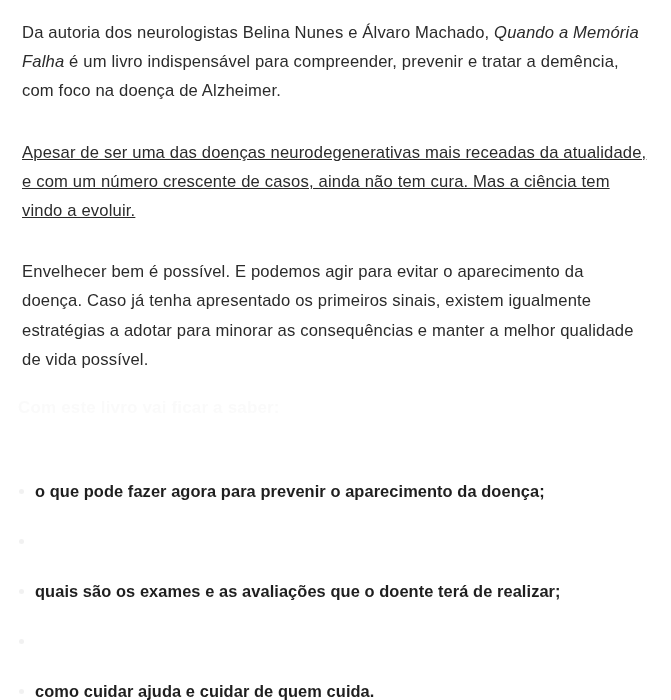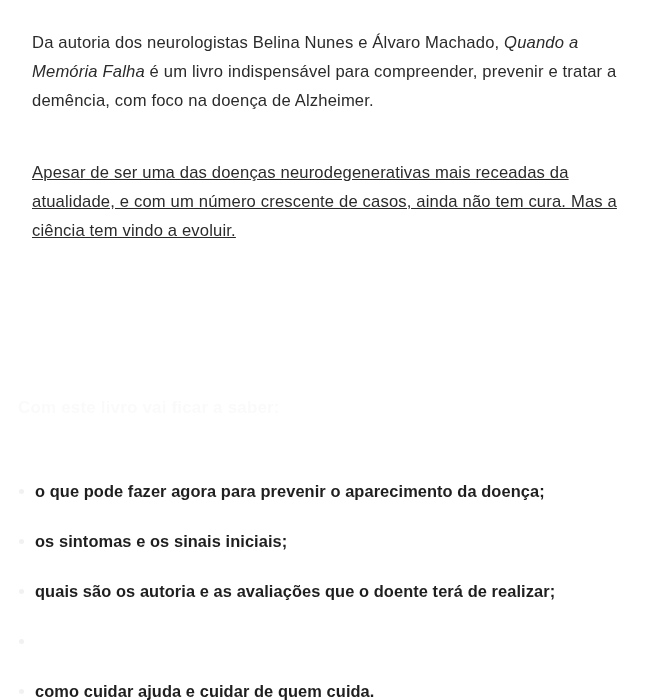--- a/index.html
+++ b/index.html
@@ -24,21 +24,21 @@
     position: absolute;
     left: 18px;
     top: 0;
     width: 634px;
   }
   .para {
     font-size: 16.6px;
     line-height: 29.2px;
     color: #2b2b2b;
     letter-spacing: 0.01em;
-    margin: 14px;
+    margin: 4px;
     font-weight: 400;
     text-align: left;
   }
   .para-1 { padding-top: 14px; }
   .para-2 { padding-top: 28px; text-decoration: underline; }
   .para-3 { padding-top: 28px; }
   .para i, .italic {
     font-style: italic;
   }
   
@@ -94,40 +94,40 @@
 <div class="page">
 
   <div class="article">
 
     <p class="para para-1">
       <span>Da autoria dos neurologistas Belina Nunes e Álvaro Machado, </span><i class="italic">Quando a Memória Falha</i><span> é um livro indispensável para compreender, prevenir e tratar a demência, com foco na doença de Alzheimer.</span>
     </p>
 
     <p class="para para-2">Apesar de ser uma das doenças neurodegenerativas mais receadas da atualidade, e com um número crescente de casos, ainda não tem cura. Mas a ciência tem vindo a evoluir.</p>
 
+    <p class="para para-3">Envelhecer bem é possível. E podemos agir para evitar o aparecimento da doença. Caso já tenha apresentado os primeiros sinais, existem igualmente estratégias a adotar para minorar as consequências e manter a melhor qualidade de vida possível.</p>
 
   </div>
 
   <div class="faded-heading">Com este livro vai ficar a saber:</div>
 
   <ul class="bullet-list">
 
     <li class="bullet-item">
       <span class="bullet-marker"></span>
       <span class="bullet-text">o que pode fazer agora para prevenir o aparecimento da doença;</span>
     </li>
 
     <li class="bullet-item">
       <span class="bullet-marker"></span>
-      <span class="bullet-text">os sintomas e os sinais iniciais;</span>
     </li>
 
     <li class="bullet-item">
       <span class="bullet-marker"></span>
-      <span class="bullet-text">quais são os autoria e as avaliações que o doente terá de realizar;</span>
+      <span class="bullet-text">quais são os exames e as avaliações que o doente terá de realizar;</span>
     </li>
 
     <li class="bullet-item">
       <span class="bullet-marker"></span>
     </li>
 
     <li class="bullet-item">
       <span class="bullet-marker"></span>
       <span class="bullet-text">como cuidar ajuda e cuidar de quem cuida.</span>
     </li>

